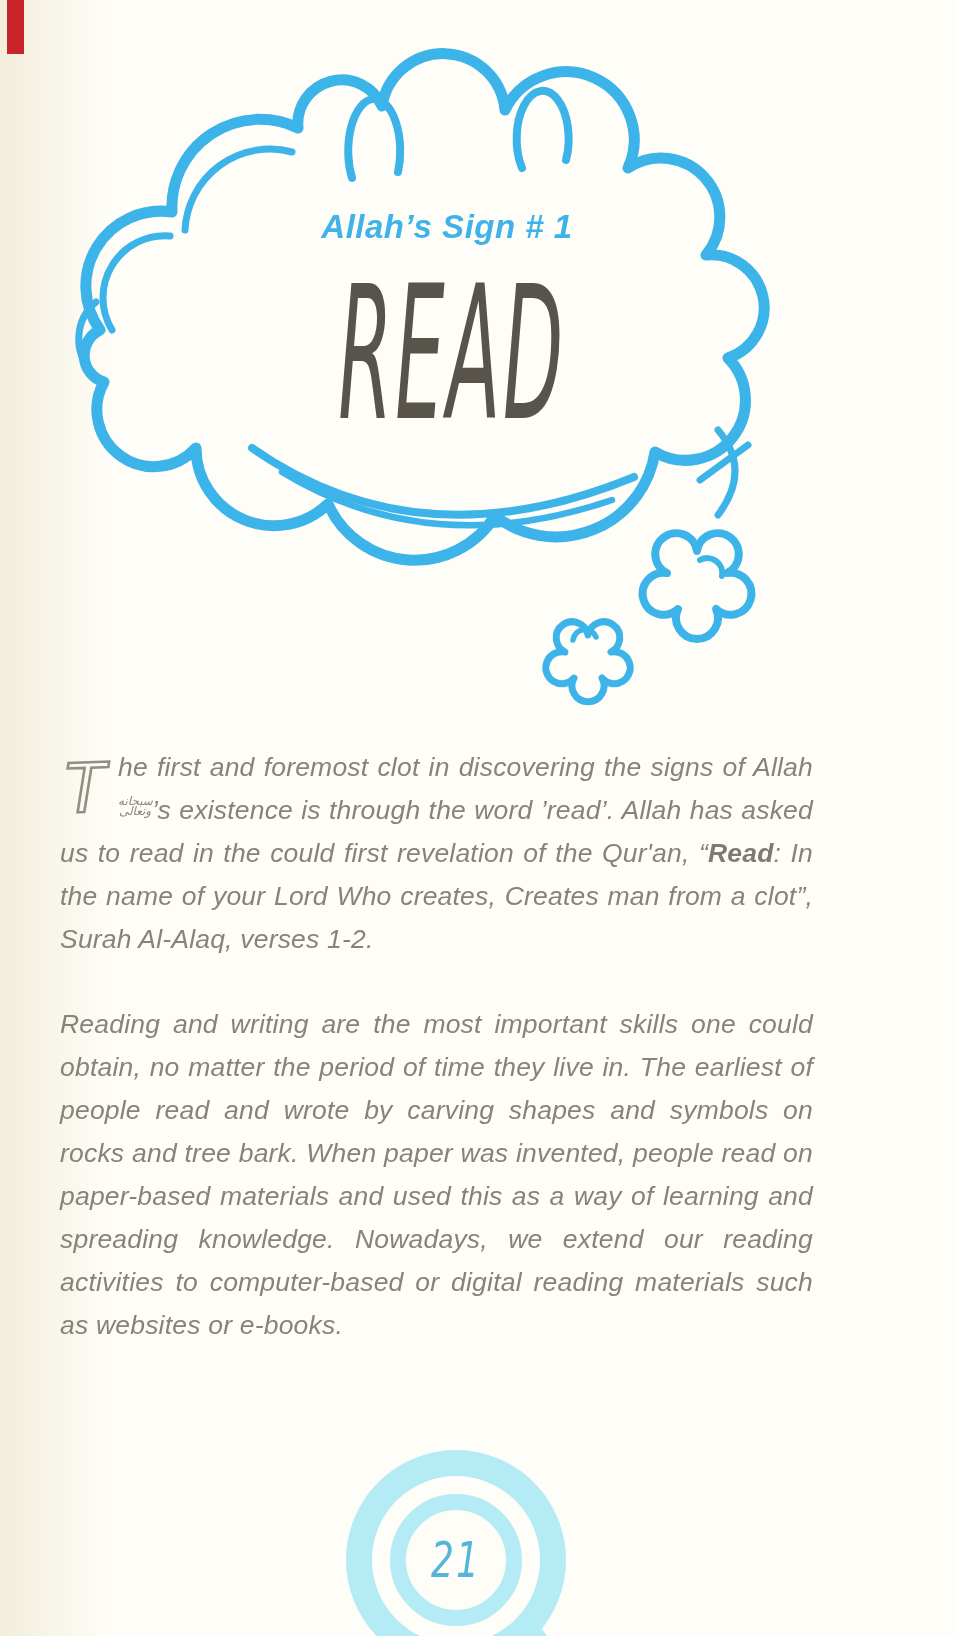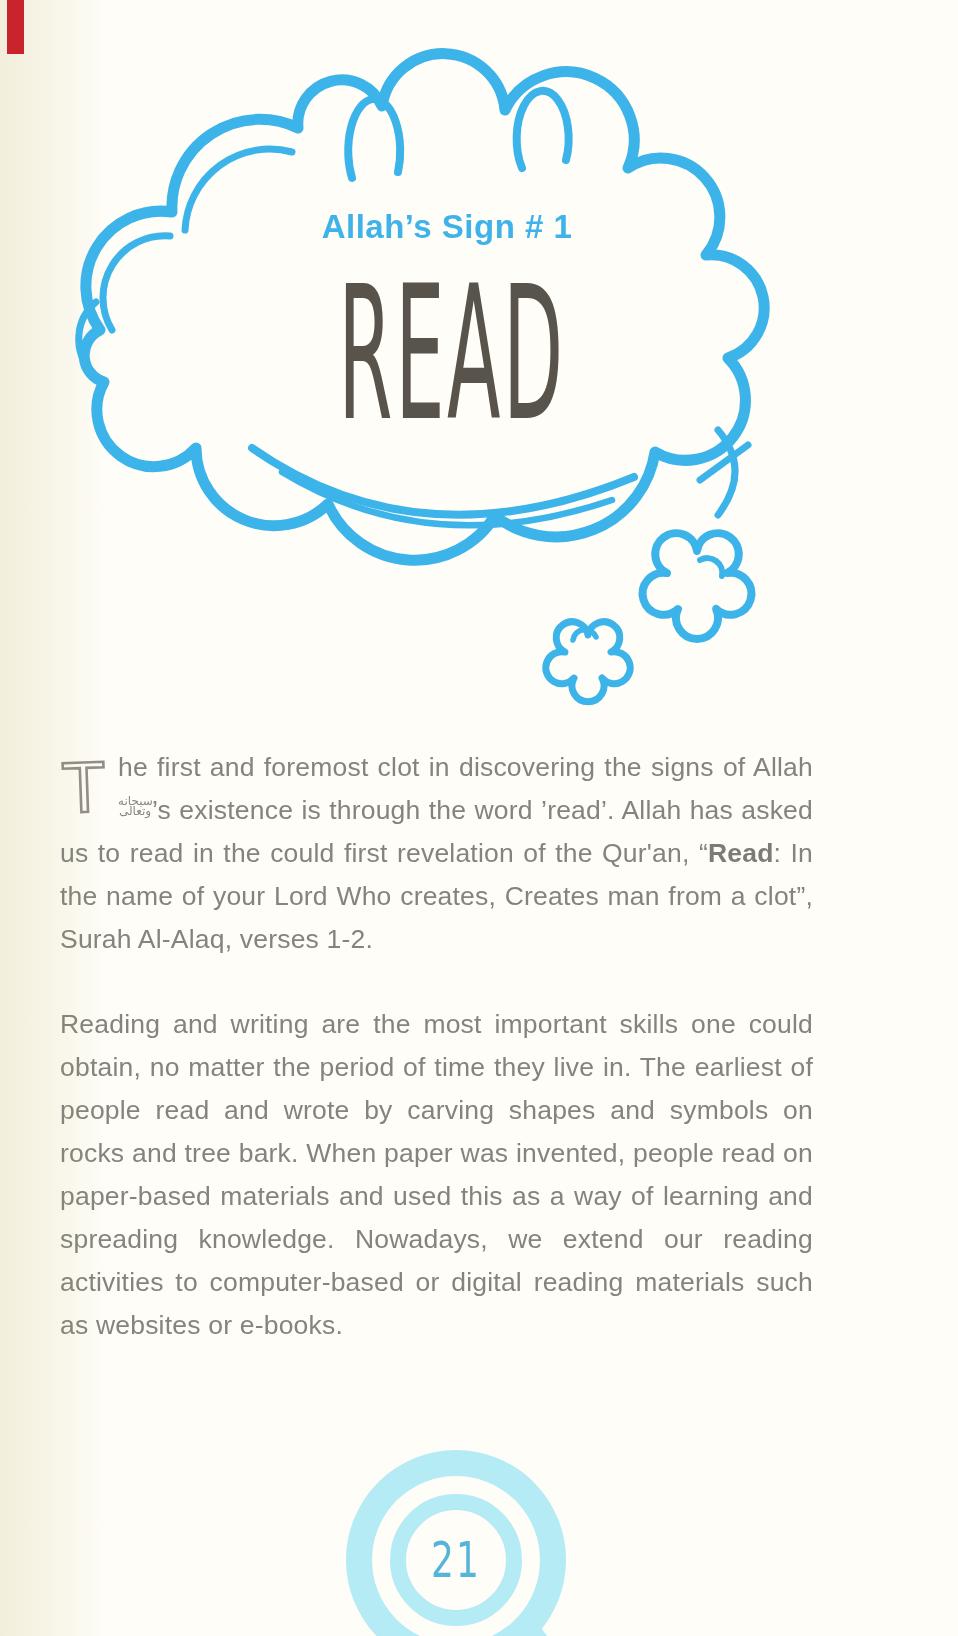--- a/index.html
+++ b/index.html
@@ -2,21 +2,21 @@
 <html><head>
 <meta charset="utf-8">
 <style>
   html,body{margin:0;padding:0;}
   body{
     width:958px;height:1636px;
     background:#fefdf8;
     font-family:"Liberation Sans","DejaVu Sans",sans-serif;
     overflow:hidden;position:relative;
   }
-  .page{position:absolute;inset:0;overflow:hidden;}
+  .page{position:absolute;inset:0;overflow:hidden;font-style:italic;}
   .gutter-shade{
     position:absolute;left:0;top:0;width:130px;height:100%;
     background:linear-gradient(to right,#f2eedb 0%,rgba(255,255,255,0) 85%);
     pointer-events:none;
   }
   .red-mark{
     position:absolute;left:7px;top:0;width:17px;height:54px;
     background:#c9242b;
   }
   .header-art{position:absolute;left:0;top:0;}

